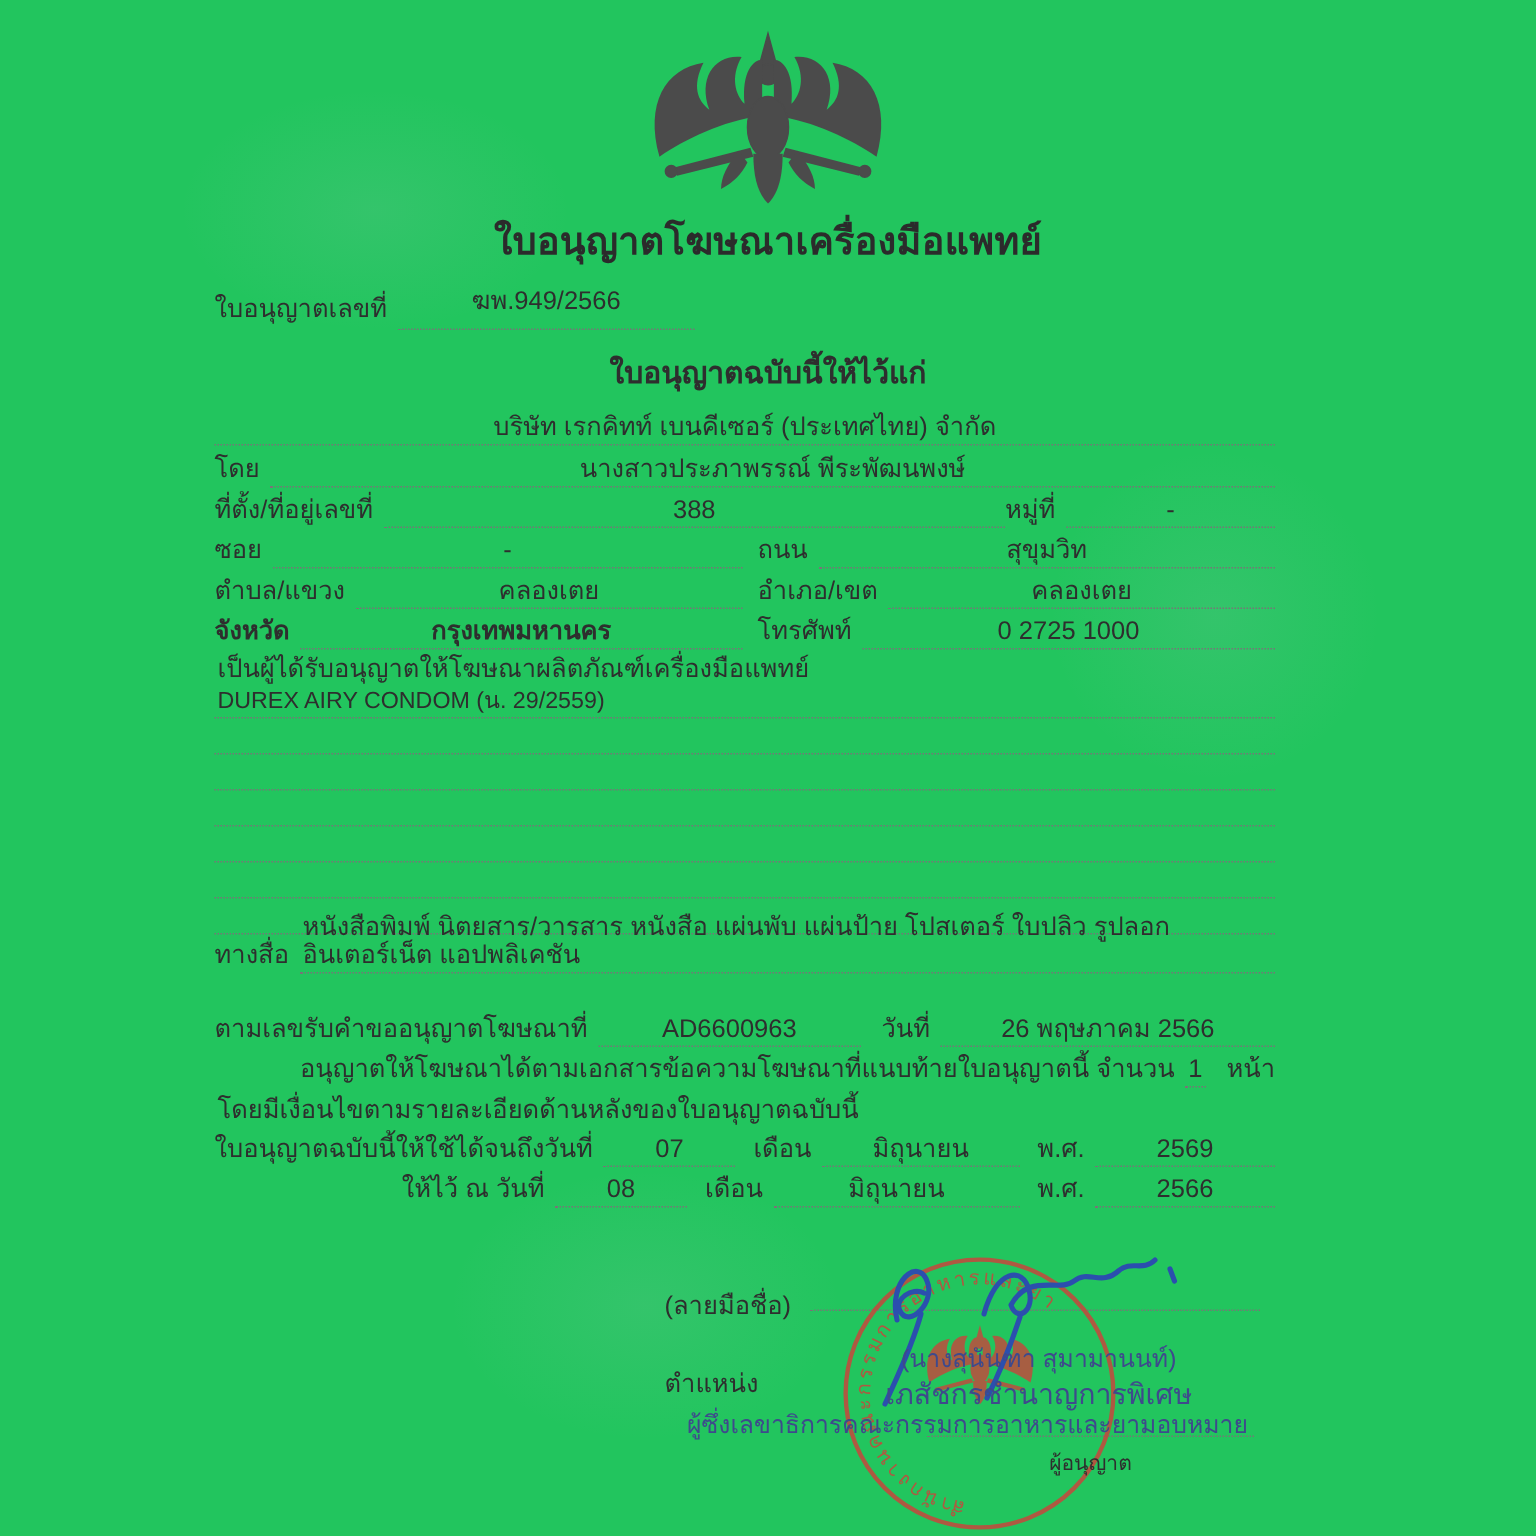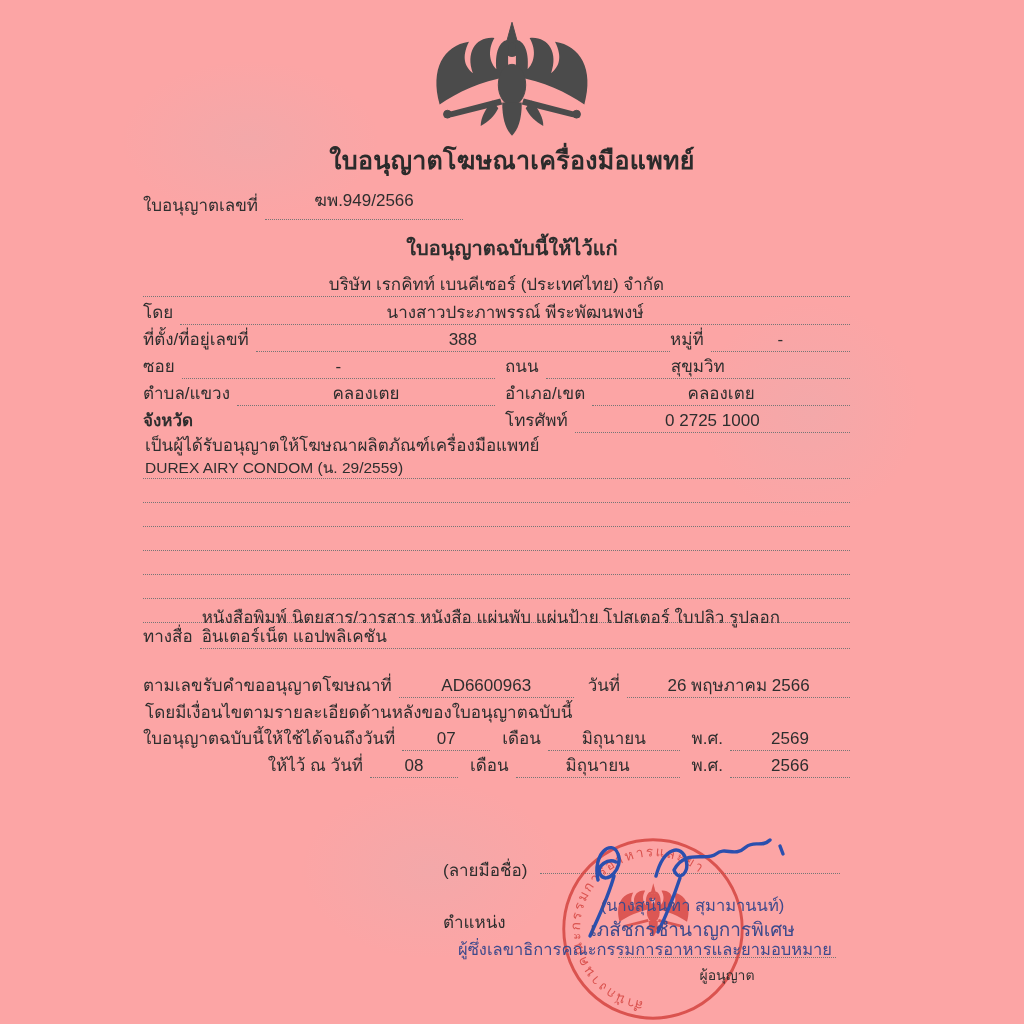--- a/index.html
+++ b/index.html
@@ -1,16 +1,16 @@
 <!DOCTYPE html>
 <html><head>
 <meta charset="utf-8">
 <style>
   html,body{margin:0;padding:0;background:#e9e9e9;}
-  .page{position:relative;width:1024px;height:1024px;margin:0 auto;background:#fca5a5;
+  .page{position:relative;width:1024px;height:1024px;margin:0 auto;background:#22c55e;
         font-family:"Liberation Sans","DejaVu Sans",sans-serif;color:#2e2e2e;overflow:hidden;}
   .tex{position:absolute;border-radius:50%;background:radial-gradient(closest-side,rgba(180,190,200,.12),rgba(255,255,255,0));}
   .garuda{position:absolute;top:20px;left:50%;transform:translateX(-50%);}
   .doc-title{position:absolute;top:140px;left:0;width:100%;text-align:center;
              font-size:25px;font-weight:bold;color:#2b2b2b;letter-spacing:.3px;}
   .license-row{position:absolute;top:190px;left:143px;display:flex;align-items:flex-end;font-size:17px;}
   .license-row .lbl{white-space:nowrap;}
   .license-field{width:198px;border-bottom:1.5px dotted #767676;text-align:center;
                  transform:translateY(2px);}
   .license-field span{display:inline-block;transform:translateY(-6px);font-size:17px;}
@@ -127,20 +127,21 @@
       </span>
       <span class="grp" style="flex:1;padding-left:10px;">
         <span class="lbl">อำเภอ/เขต</span>
         <span class="fld">คลองเตย</span>
       </span>
     </div>
 
     <div class="row h27">
       <span class="grp" style="width:352px;font-weight:bold;">
         <span class="lbl">จังหวัด</span>
+        <span class="fld">กรุงเทพมหานคร</span>
       </span>
       <span class="grp" style="flex:1;padding-left:10px;">
         <span class="lbl">โทรศัพท์</span>
         <span class="fld">0 2725 1000</span>
       </span>
     </div>
 
     <div class="row h24">
       <span class="fld plain left-text">เป็นผู้ได้รับอนุญาตให้โฆษณาผลิตภัณฑ์เครื่องมือแพทย์</span>
     </div>
@@ -163,20 +164,25 @@
 
     <div class="spacer"></div>
 
     <div class="row h27">
       <span class="lbl">ตามเลขรับคำขออนุญาตโฆษณาที่</span>
       <span class="fld" style="max-width:175px;">AD6600963</span>
       <span class="lbl" style="padding-left:14px;">วันที่</span>
       <span class="fld">26 พฤษภาคม 2566</span>
     </div>
 
+    <div class="row h27 indent">
+      <span class="lbl">อนุญาตให้โฆษณาได้ตามเอกสารข้อความโฆษณาที่แนบท้ายใบอนุญาตนี้ จำนวน</span>
+      <span class="fld" style="max-width:118px;">1</span>
+      <span class="lbl" style="padding-left:14px;padding-right:0;">หน้า</span>
+    </div>
 
     <div class="row h26">
       <span class="fld plain left-text">โดยมีเงื่อนไขตามรายละเอียดด้านหลังของใบอนุญาตฉบับนี้</span>
     </div>
 
     <div class="row h27">
       <span class="lbl">ใบอนุญาตฉบับนี้ให้ใช้ได้จนถึงวันที่</span>
       <span class="fld" style="max-width:88px;">07</span>
       <span class="lbl" style="padding-left:12px;">เดือน</span>
       <span class="fld" style="max-width:168px;">มิถุนายน</span>

